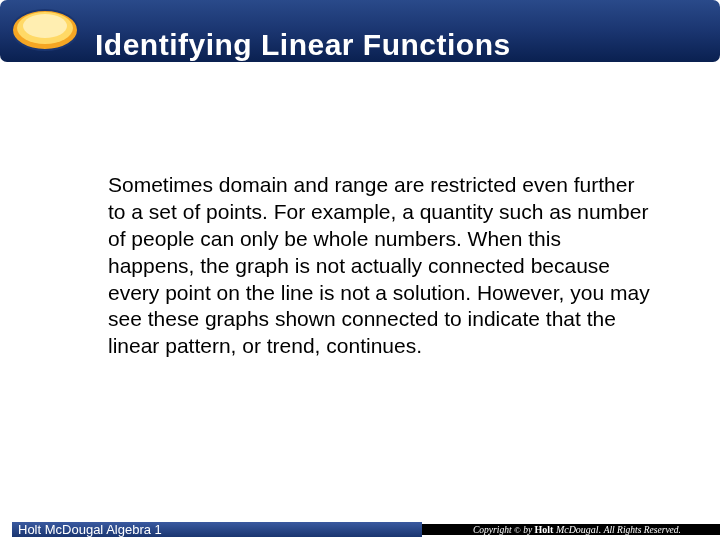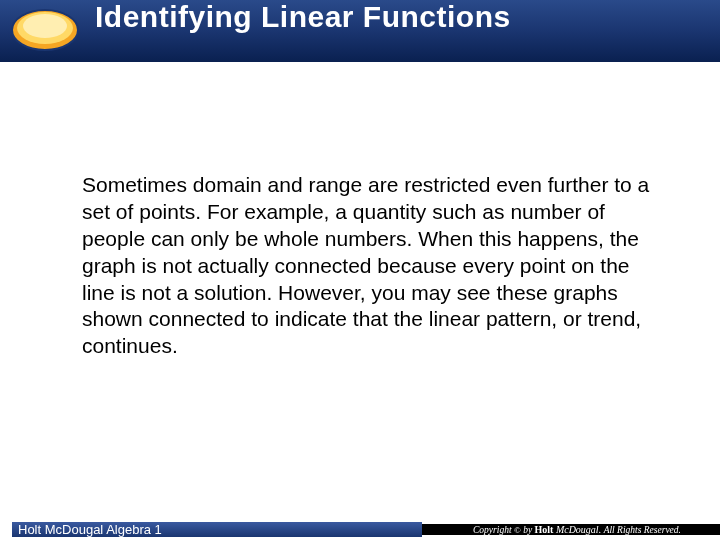--- a/index.html
+++ b/index.html
@@ -10,40 +10,41 @@
       background: #fff;
       position: relative;
       overflow: hidden;
     }
     .header {
       width: 100%;
       height: 62px;
       background: linear-gradient(to bottom, #2a4a8a 0%, #1a3570 50%, #0a2050 100%);
       position: relative;
       display: flex;
-      align-items: flex-start;
+      align-items: flex-end;
+      border-radius: 7px;
     }
     .oval-badge {
       position: absolute;
       left: 10px;
       top: 8px;
       width: 70px;
       height: 44px;
     }
     .oval-badge svg { width: 100%; height: 100%; }
     .title {
       color: #fff;
       font-size: 30px;
       font-weight: bold;
       margin-left: 95px;
       letter-spacing: 0.5px;
       font-family: Verdana, Geneva, sans-serif;
     }
     .content {
-      padding: 110px 70px 0 82px;
+      padding: 110px 70px 0 108px;
     }
     .body-text {
       font-size: 21px;
       line-height: 1.28;
       color: #000;
       font-family: Verdana, Geneva, sans-serif;
     }
     .footer {
       position: absolute;
       bottom: 0;

